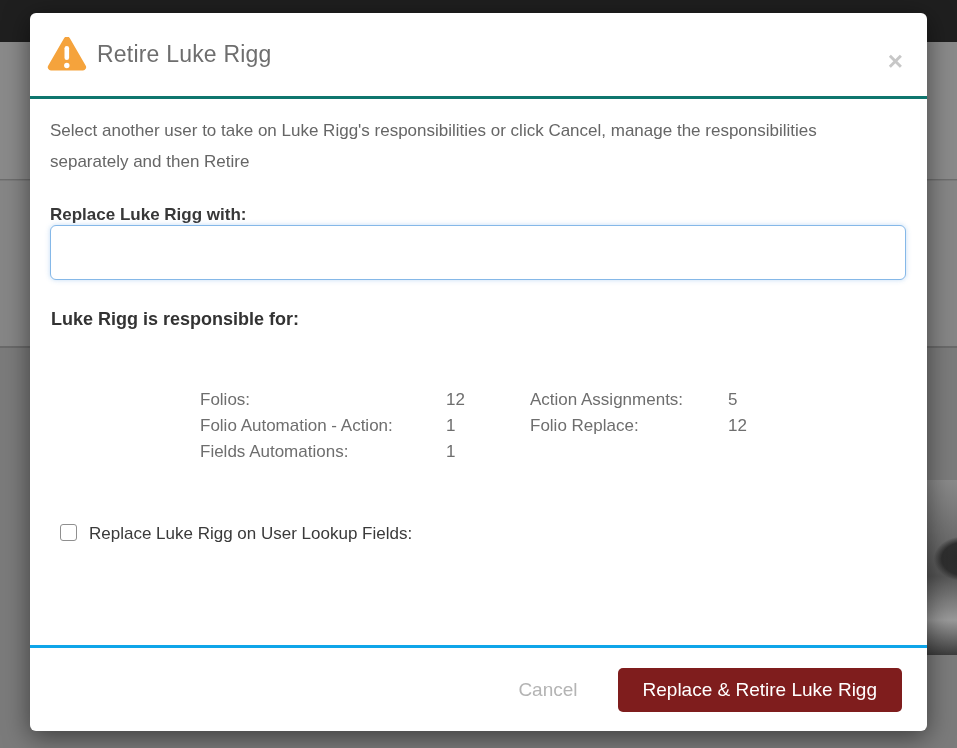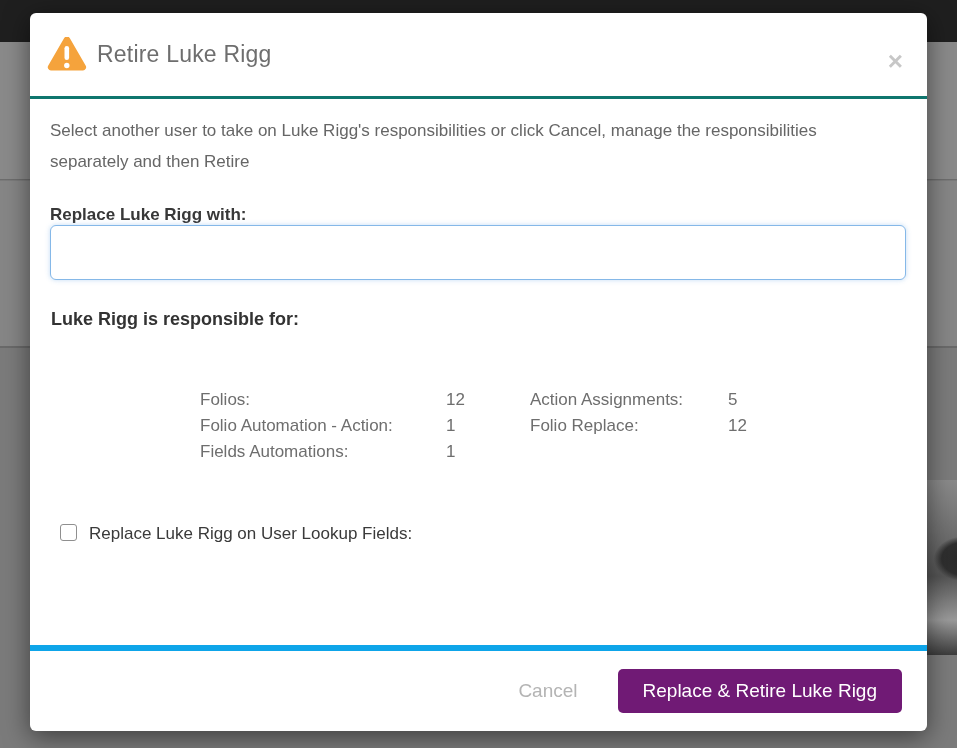--- a/index.html
+++ b/index.html
@@ -85,32 +85,32 @@
     width: 17px; height: 17px;
     border: 1px solid #8f8f8f; border-radius: 3px;
     background: #fff; cursor: pointer; margin: 0;
   }
   .checkbox-label {
     font-size: 17px; color: #3a3a3a; margin-left: 12px; cursor: pointer;
   }
 
   .modal-footer {
     flex: 0 0 86px;
-    border-top: 6px solid #0ea5e9;
+    border-top: 3px solid #0ea5e9;
     display: flex; align-items: center; justify-content: flex-end;
     padding-right: 25px; gap: 40px;
   }
   .cancel-btn {
     background: none; border: none; cursor: pointer;
     font-size: 19px; color: #b4b4b4;
     font-family: "Liberation Sans", sans-serif;
   }
   .confirm-btn {
     border: none; cursor: pointer;
-    background: #701a75; color: #ffffff;
+    background: #7f1d1d; color: #ffffff;
     font-size: 19px; padding: 11px 25px; border-radius: 5px;
     font-family: "Liberation Sans", sans-serif;
   }
 </style>
 </head>
 <body>
 
 <div class="backdrop">
   <div class="navbar"></div>
   <div class="band1"></div>

